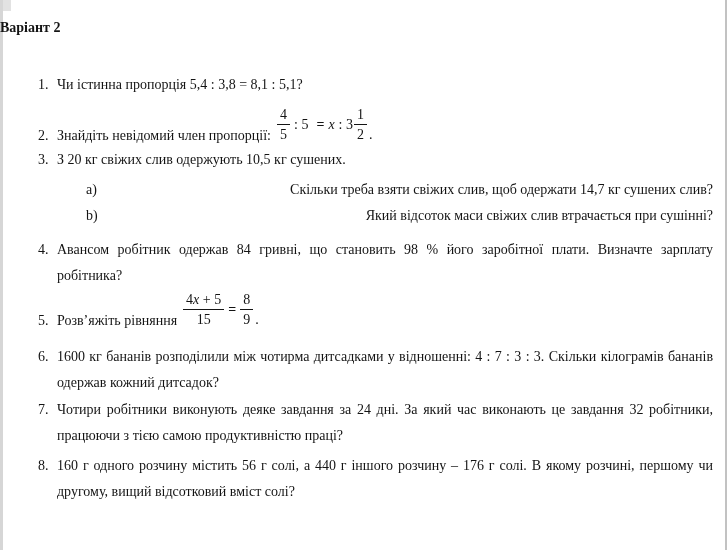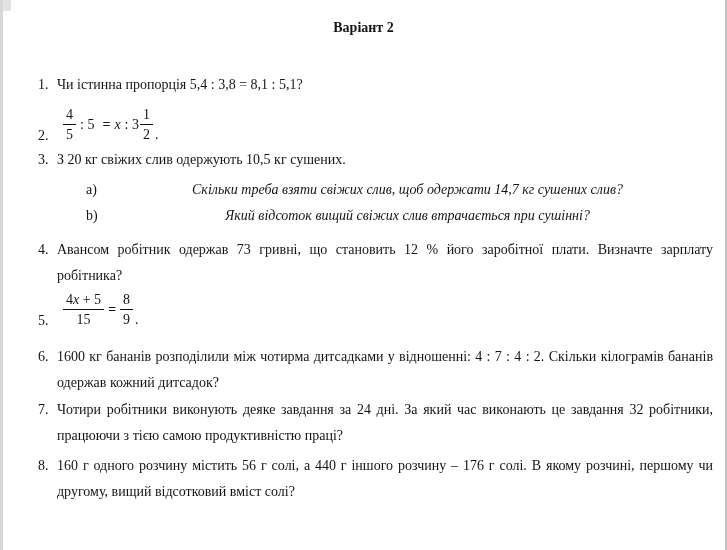--- a/index.html
+++ b/index.html
@@ -21,21 +21,21 @@
   .scan-edge-right {
     position: absolute; right: 0; top: 0; width: 2px; height: 550px;
     background: #c2c2c2;
   }
   .scan-corner {
     position: absolute; left: 0; top: 0; width: 11px; height: 11px;
     background: #e2e2e2;
   }
   .doc-title {
     position: absolute; top: 15px; left: 0; width: 727px;
-    text-align: center; font-weight: bold;
+    font-weight: bold;
     line-height: 25.5px;
   }
   .item {
     position: absolute;
     left: 38px;
     width: 675px;
     display: flex;
     align-items: baseline;
     line-height: 25.5px;
   }
@@ -44,21 +44,21 @@
   .item .body.noj { text-align: left; }
   .sub {
     position: absolute;
     left: 86px;
     width: 627px;
     display: flex;
     align-items: baseline;
     line-height: 25.5px;
   }
   .sub .letter { width: 16px; flex: none; }
-  .sub .body { flex: 1; text-align: center; font-style: italic; }
+  .sub .body { flex: 1; text-align: right; }
   .math {
     display: inline-flex;
     align-items: center;
     vertical-align: middle;
     position: relative;
     top: -12px;
     margin-left: 6px;
     white-space: nowrap;
   }
   .frac { display: inline-block; text-align: center; }
@@ -85,21 +85,21 @@
   <div class="doc-title">Варіант 2</div>
 
   <div class="item" style="top:72px">
     <span class="num">1.</span>
     <div class="body noj">Чи істинна пропорція 5,4 : 3,8 = 8,1 : 5,1?</div>
   </div>
 
   <div class="item" style="top:118px">
     <span class="num">2.</span>
     <div class="body noj">
-      <span class="math">
+      <span>Знайдіть невідомий член пропорції:</span><span class="math">
           <span class="frac">
             <span class="ftop">4</span>
             <span class="fbot">5</span>
           </span>
           <span class="msep">: 5</span>
           <span class="eqsign">=</span>
           <span class="mvar">x</span>
           <span class="msep tightr">: 3</span>
           <span class="frac">
             <span class="ftop">1</span>
@@ -113,49 +113,49 @@
   <div class="item" style="top:147px">
     <span class="num">3.</span>
     <div class="body noj">З 20 кг свіжих слив одержують 10,5 кг сушених.</div>
   </div>
   <div class="sub" style="top:177px">
     <span class="letter">a)</span>
     <div class="body">Скільки треба взяти свіжих слив, щоб одержати 14,7 кг сушених слив?</div>
   </div>
   <div class="sub" style="top:203px">
     <span class="letter">b)</span>
-    <div class="body">Який відсоток вищий свіжих слив втрачається при сушінні?</div>
+    <div class="body">Який відсоток маси свіжих слив втрачається при сушінні?</div>
   </div>
 
   <div class="item" style="top:237px">
     <span class="num">4.</span>
-    <div class="body">Авансом робітник одержав 73 гривні, що становить 12 % його заробітної плати. Визначте зарплату робітника?</div>
+    <div class="body">Авансом робітник одержав 84 гривні, що становить 98 % його заробітної плати. Визначте зарплату робітника?</div>
   </div>
 
   <div class="item" style="top:303px">
     <span class="num">5.</span>
     <div class="body noj">
-      <span class="math">
+      <span>Розв’яжіть рівняння</span><span class="math">
           <span class="frac">
             <span class="ftop"><span>4</span><span class="mvar">x</span><span> + 5</span></span>
             <span class="fbot">15</span>
           </span>
           <span class="eqsign">=</span>
           <span class="frac">
             <span class="ftop">8</span>
             <span class="fbot">9</span>
           </span>
           <span class="mend">.</span>
         </span>
     </div>
   </div>
 
   <div class="item" style="top:344px">
     <span class="num">6.</span>
-    <div class="body">1600 кг бананів розподілили між чотирма дитсадками у відношенні: 4 : 7 : 4 : 2. Скільки кілограмів бананів одержав кожний дитсадок?</div>
+    <div class="body">1600 кг бананів розподілили між чотирма дитсадками у відношенні: 4 : 7 : 3 : 3. Скільки кілограмів бананів одержав кожний дитсадок?</div>
   </div>
 
   <div class="item" style="top:397px">
     <span class="num">7.</span>
     <div class="body">Чотири робітники виконують деяке завдання за 24 дні. За який час виконають це завдання 32 робітники, працюючи з тією самою продуктивністю праці?</div>
   </div>
 
   <div class="item" style="top:453px">
     <span class="num">8.</span>
     <div class="body">160 г одного розчину містить 56 г солі, а 440 г іншого розчину – 176 г солі. В якому розчині, першому чи другому, вищий відсотковий вміст солі?</div>

